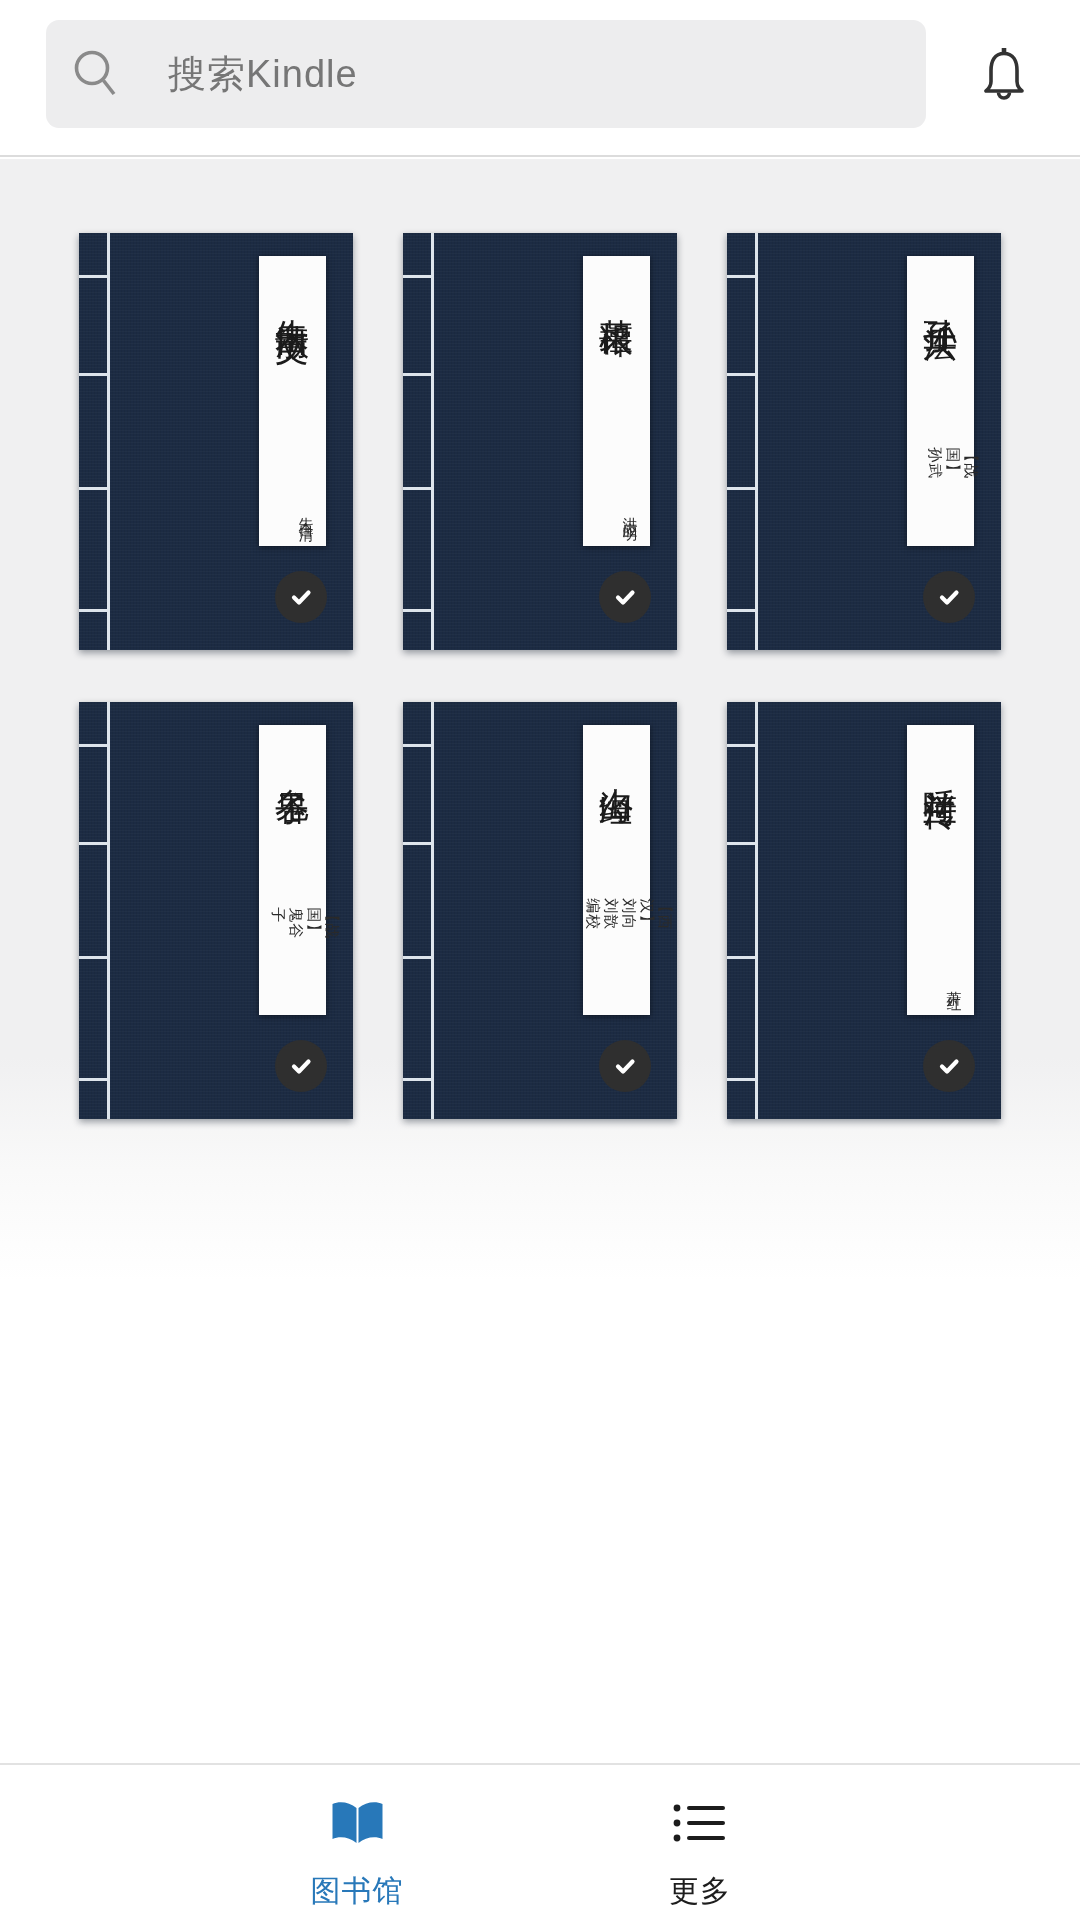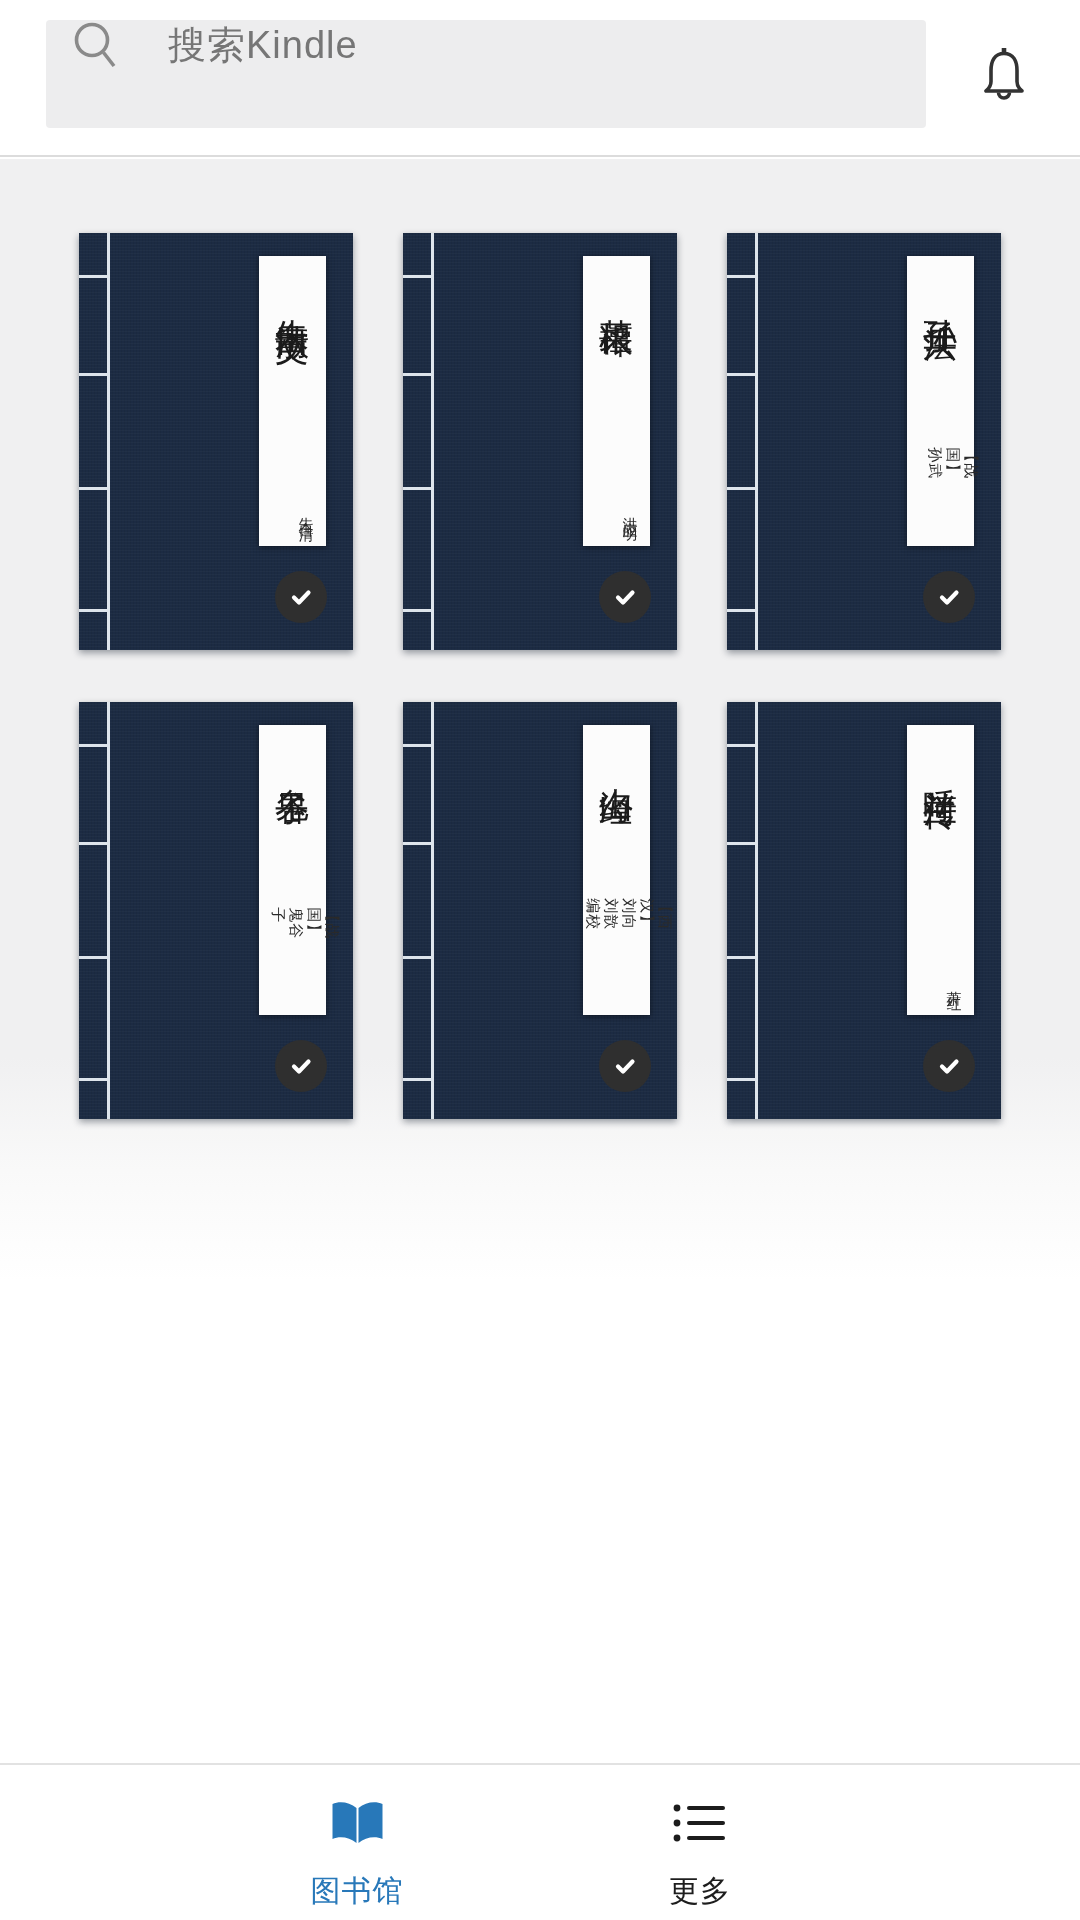--- a/index.html
+++ b/index.html
@@ -8,21 +8,21 @@
     --badge:#2f2f2f;
     --search-bg:#ededee;
   }
   *{box-sizing:border-box;}
   html,body{margin:0;padding:0;background:#fff;}
   body{font-family:"Liberation Sans","DejaVu Sans",sans-serif;}
   .screen{position:relative;width:1080px;height:1920px;background:#fff;overflow:hidden;margin:0 auto;}
 
   
   .header{position:absolute;top:0;left:0;right:0;height:157px;background:#fff;border-bottom:2px solid #dcdcdc;}
-  .searchbar{position:absolute;left:46px;top:20px;width:880px;height:108px;background:var(--search-bg);border-radius:4px;display:flex;align-items:flex-start;cursor:text;}
+  .searchbar{position:absolute;left:46px;top:20px;width:880px;height:108px;background:var(--search-bg);border-radius:13px;display:flex;align-items:center;cursor:text;}
   .searchbar svg{margin-left:26px;flex:0 0 auto;}
   .placeholder{margin-left:46px;font-size:38px;color:#767676;letter-spacing:1px;}
   .bell-btn{position:absolute;right:48px;top:42px;width:56px;height:64px;background:none;border:none;padding:0;cursor:pointer;display:flex;align-items:center;justify-content:center;}
 
   
   .content{position:absolute;top:159px;left:0;right:0;bottom:157px;
     background:linear-gradient(180deg,#f0f0f1 0%,#f0f0f1 56%,#f9f9f9 63%,#ffffff 70%,#ffffff 100%);}
   .grid{display:grid;grid-template-columns:repeat(3,274px);column-gap:50px;row-gap:52px;padding:74px 0 0 79px;}
 
   .book{position:relative;width:274px;height:417px;background:var(--cover);box-shadow:0 3px 7px rgba(10,20,35,.4);cursor:pointer;}

